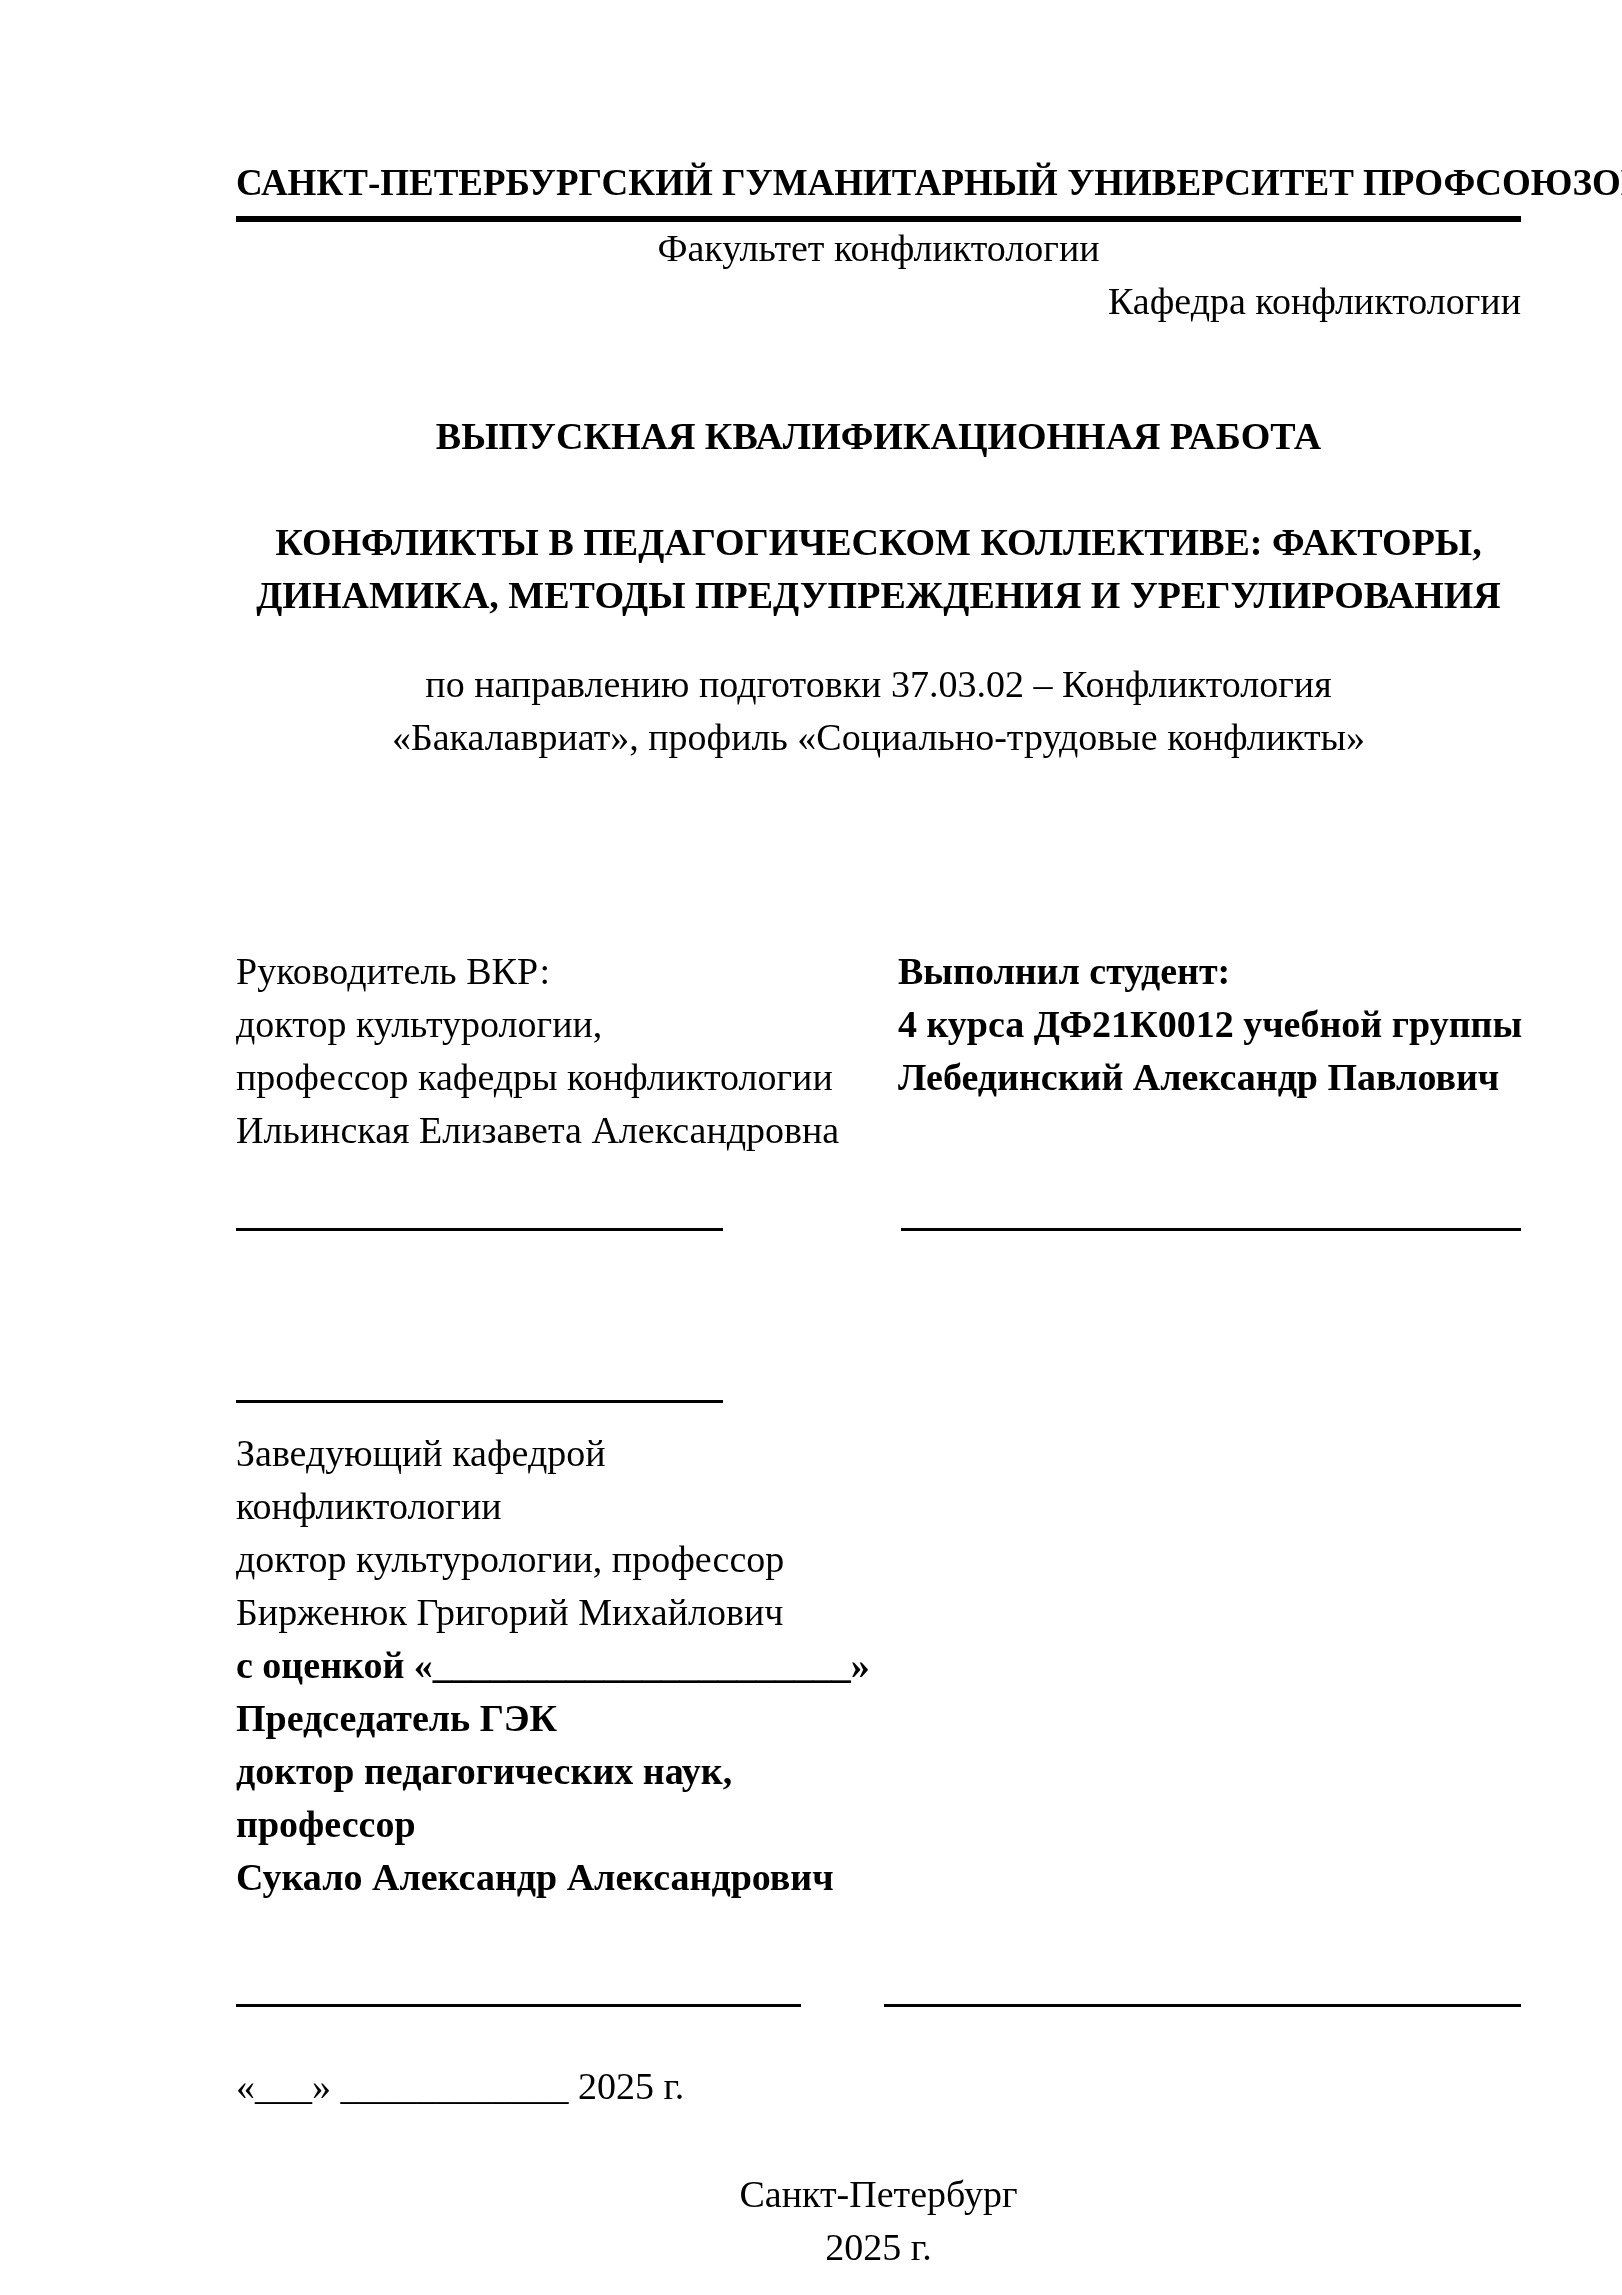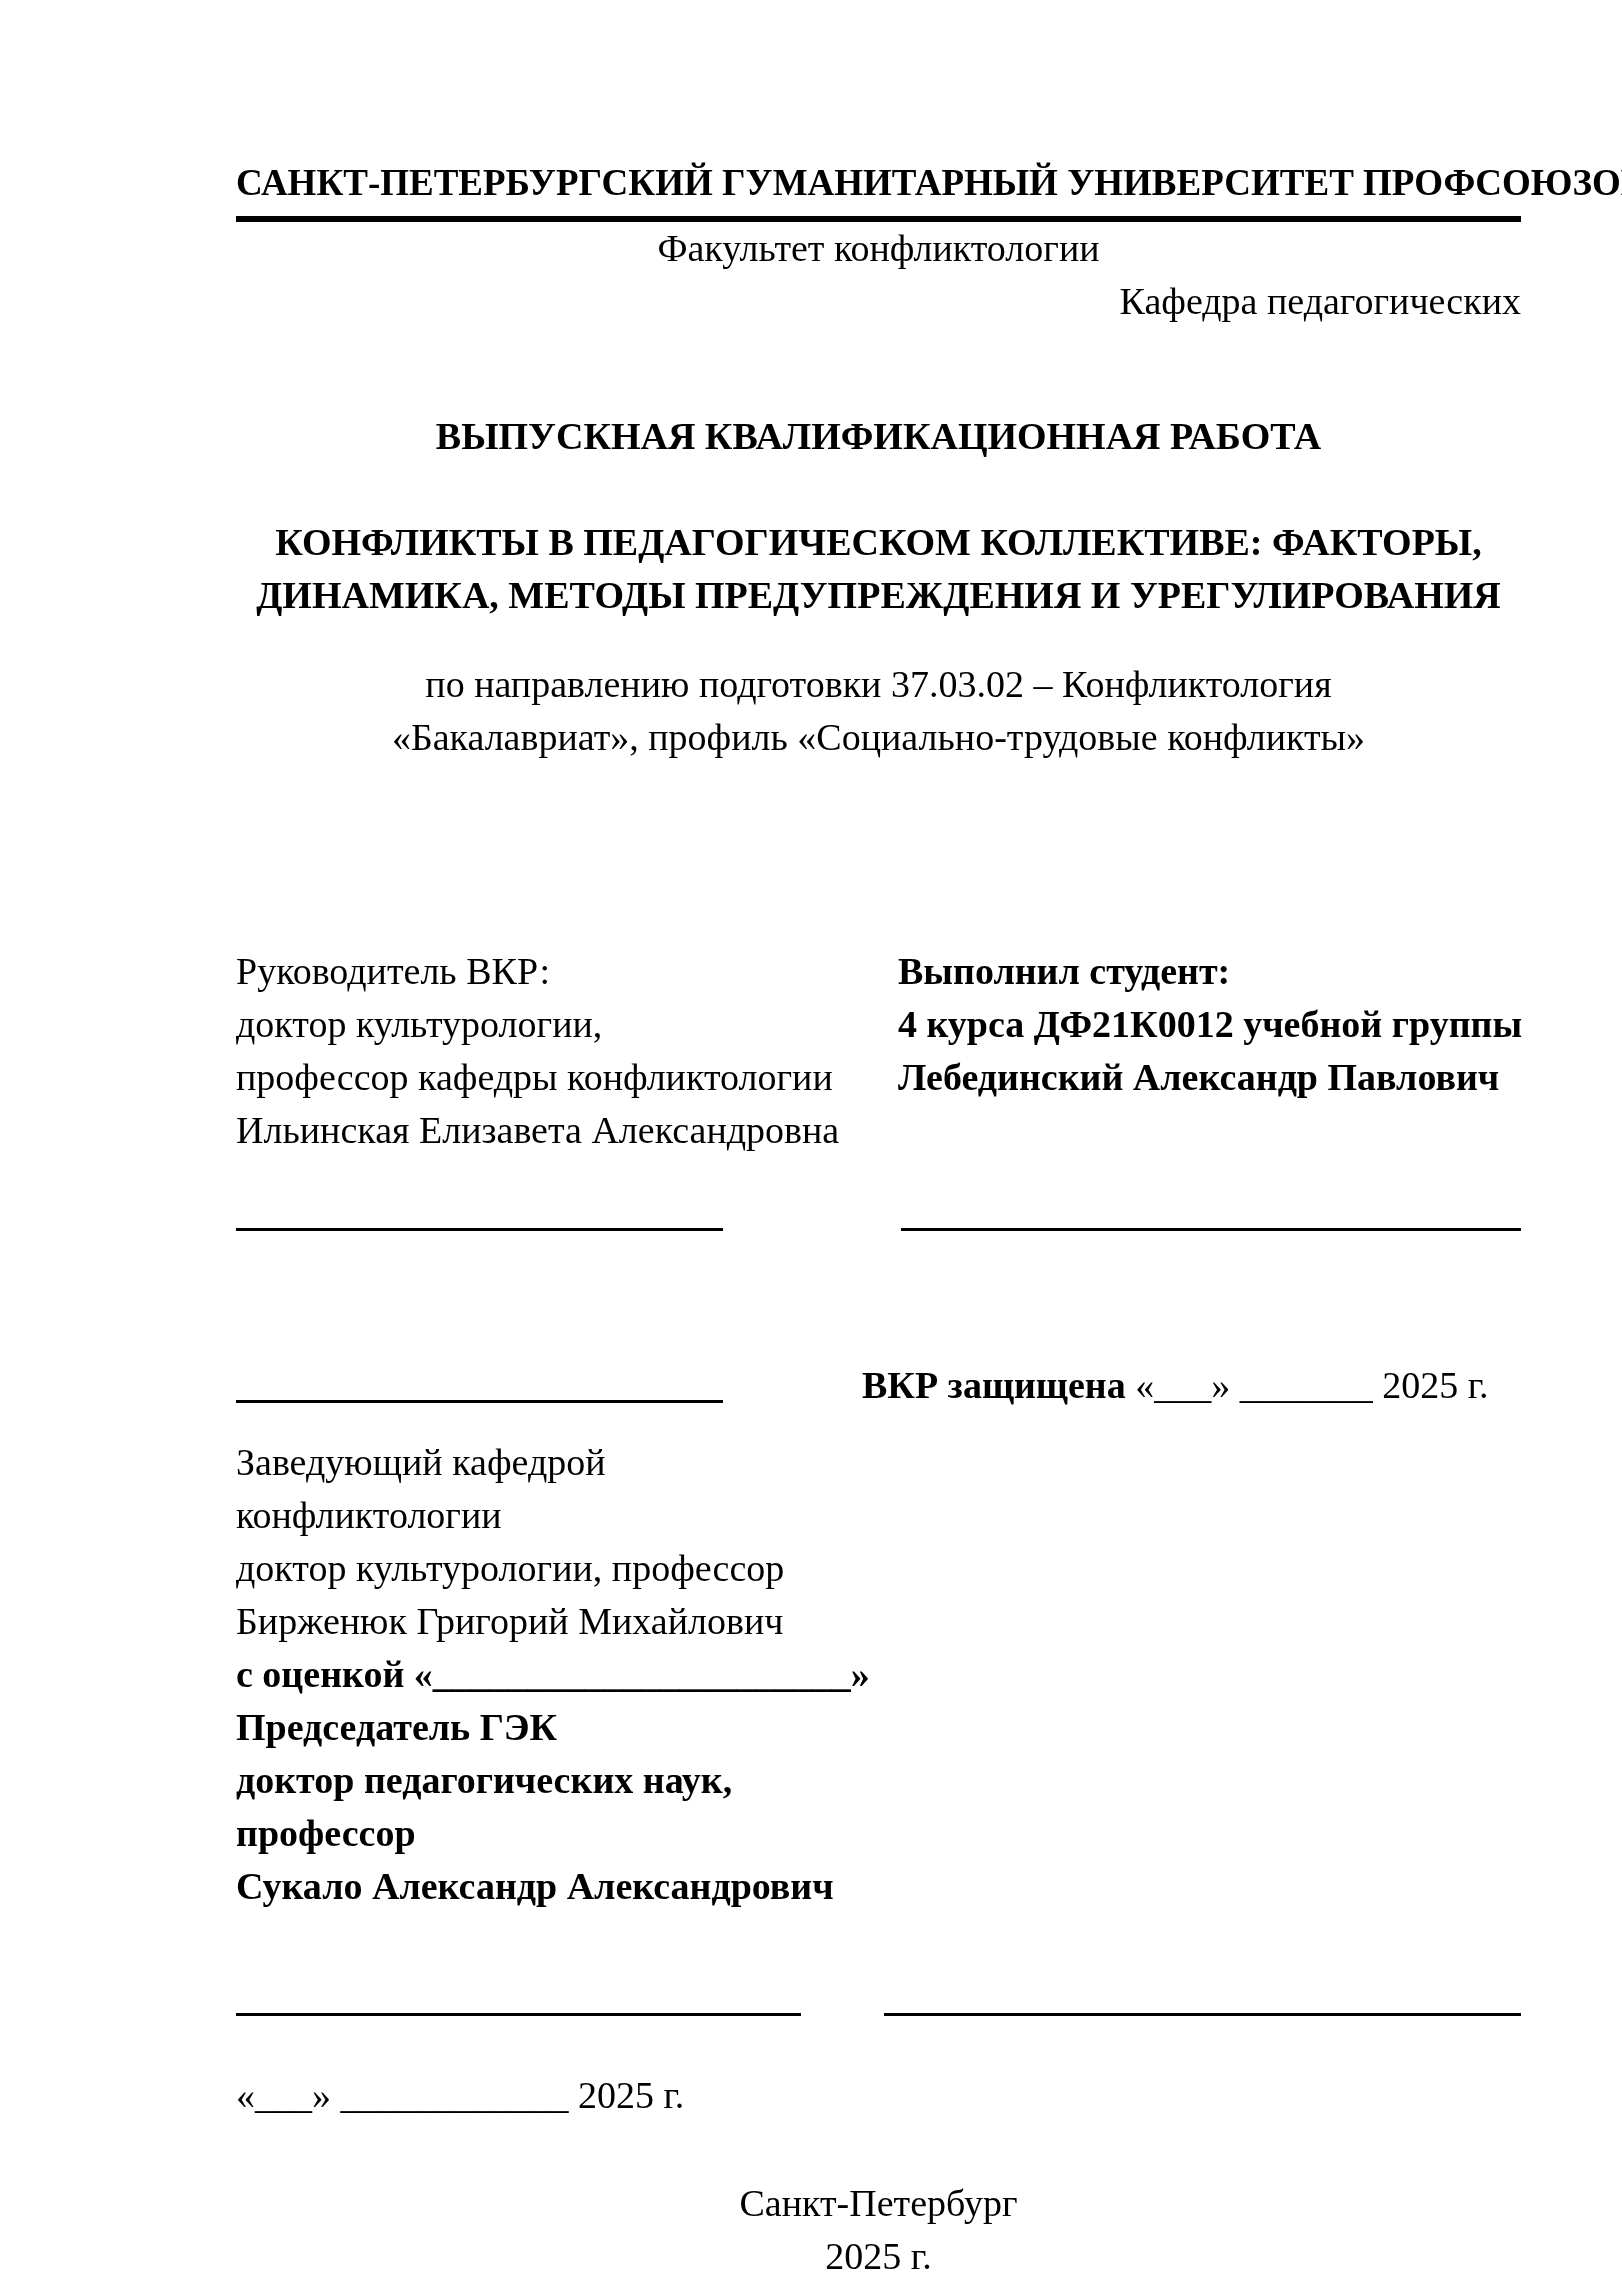--- a/index.html
+++ b/index.html
@@ -57,21 +57,21 @@
 </style>
 </head>
 <body>
 
 <div class="page">
   <div class="content">
 
     <div class="hdr">САНКТ-ПЕТЕРБУРГСКИЙ ГУМАНИТАРНЫЙ УНИВЕРСИТЕТ ПРОФСОЮЗОВ</div>
 
     <div class="center">Факультет конфликтологии</div>
-    <div class="right">Кафедра педагогических</div>
+    <div class="right">Кафедра конфликтологии</div>
 
     <div class="center bold work-type">ВЫПУСКНАЯ КВАЛИФИКАЦИОННАЯ РАБОТА</div>
 
     <div class="center bold title1">КОНФЛИКТЫ В ПЕДАГОГИЧЕСКОМ КОЛЛЕКТИВЕ: ФАКТОРЫ,</div>
     <div class="center bold title2">ДИНАМИКА, МЕТОДЫ ПРЕДУПРЕЖДЕНИЯ И УРЕГУЛИРОВАНИЯ</div>
 
     <div class="center prog1">по направлению подготовки 37.03.02 – Конфликтология</div>
     <div class="center">«Бакалавриат», профиль «Социально-трудовые конфликты»</div>
 
     <div class="cols upper">
@@ -88,21 +88,20 @@
       </div>
     </div>
 
     <div class="sigrow1">
       <div class="sigline l"></div>
       <div class="sigline r"></div>
     </div>
 
     <div class="sigrow2">
       <div class="l"></div>
-      <div class="r"><span class="bold">ВКР защищена</span><span> «___» _______ 2025 г.</span></div>
     </div>
 
     <div class="cols lower">
       <div class="col-left">
         <div class="col-line">Заведующий кафедрой</div>
         <div class="col-line">конфликтологии</div>
         <div class="col-line">доктор культурологии, профессор</div>
         <div class="col-line">Бирженюк Григорий Михайлович</div>
       </div>
       <div class="col-right">

